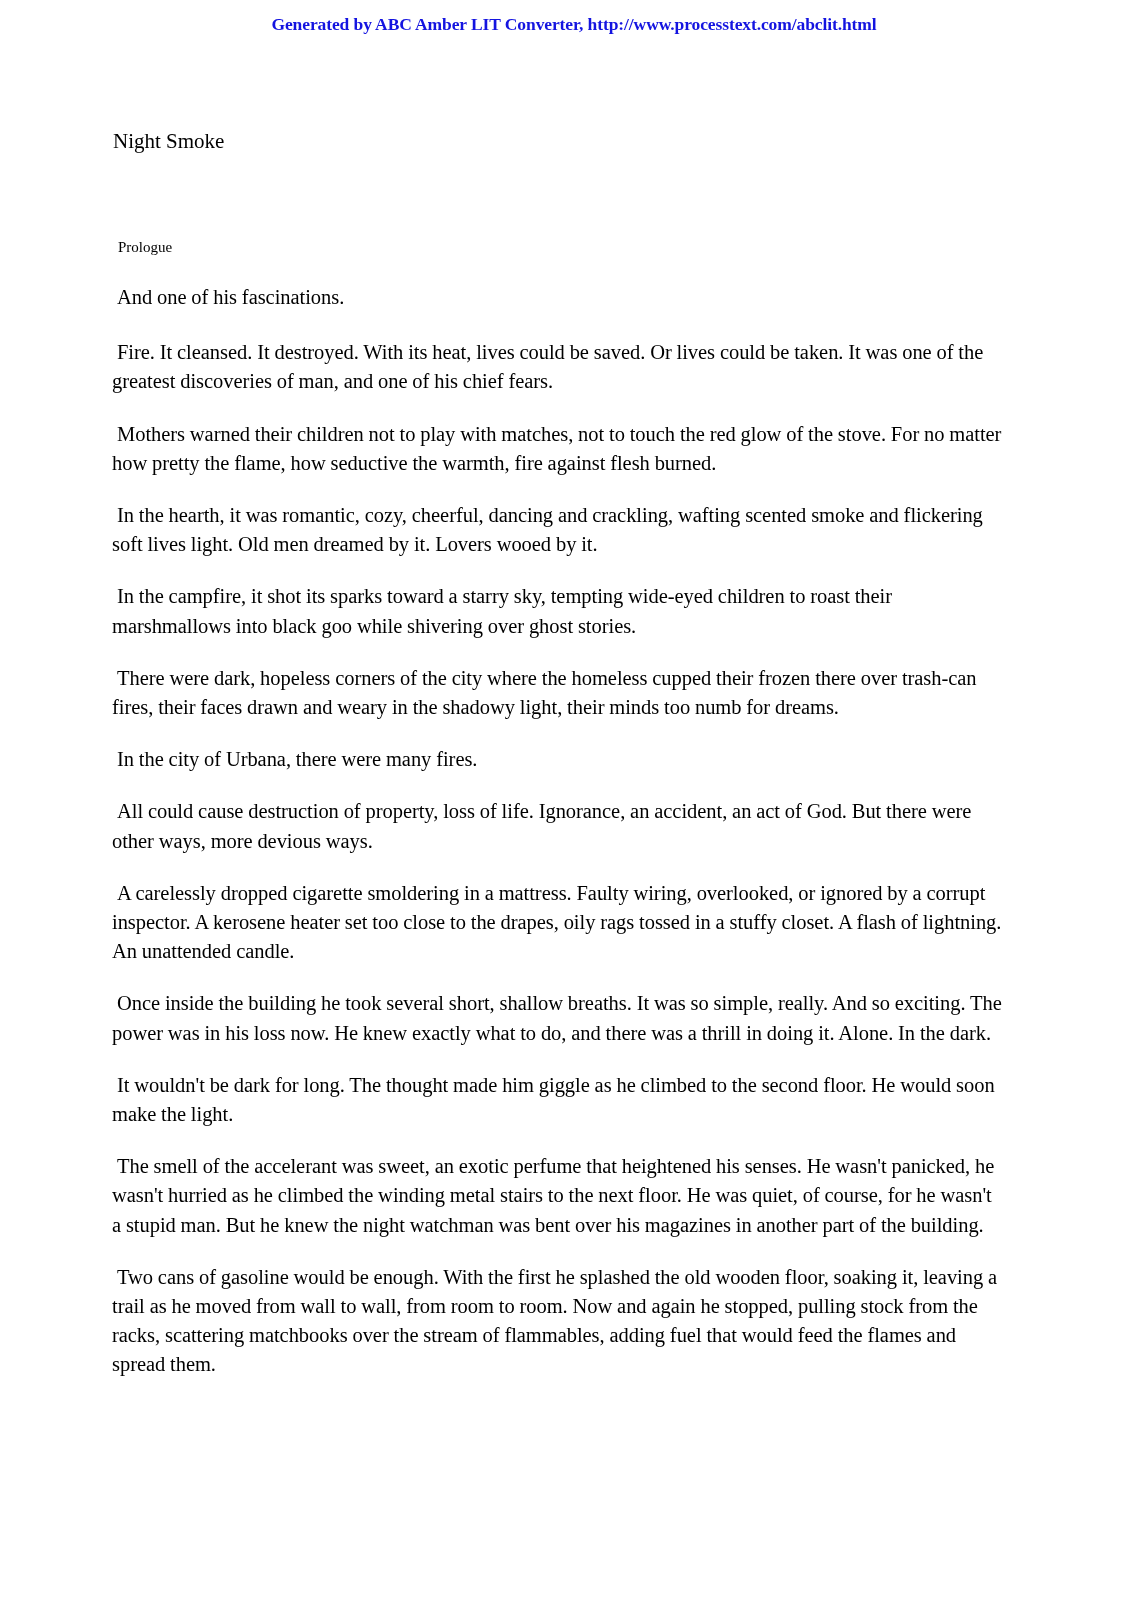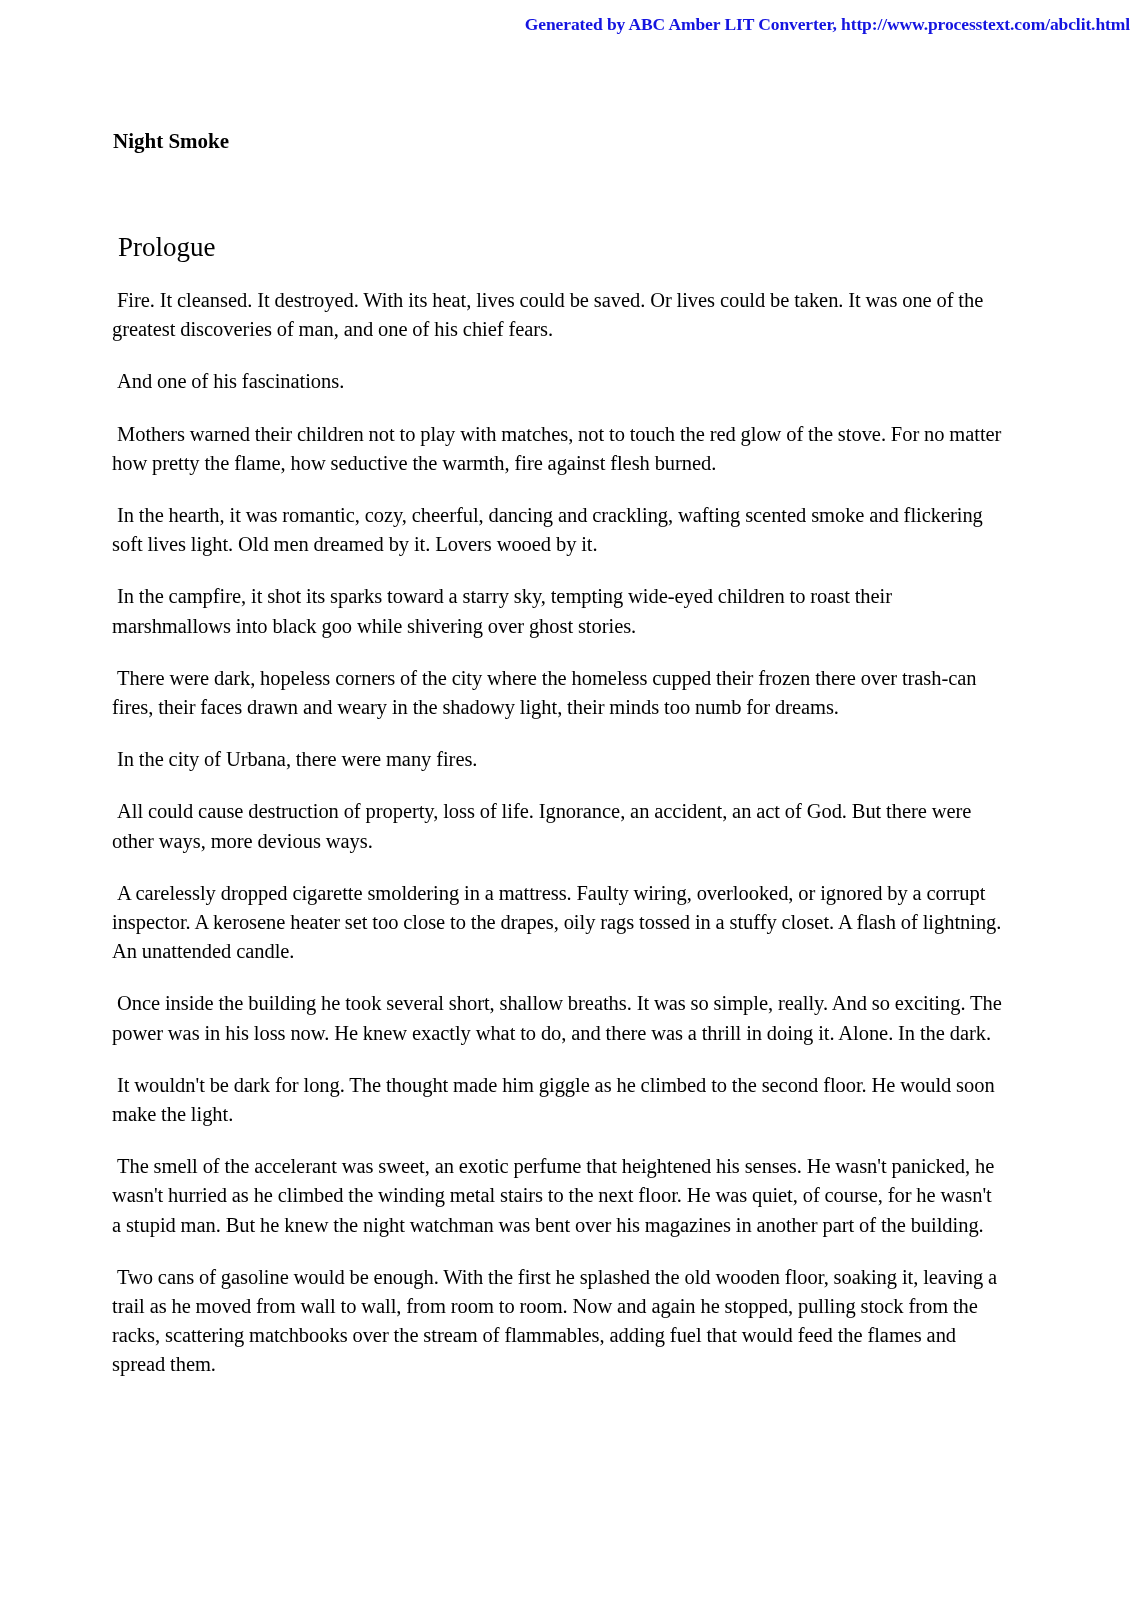--- a/index.html
+++ b/index.html
@@ -23,21 +23,21 @@
     height: 1600px;
     box-sizing: border-box;
   }
 
   
   .converter-banner {
     position: absolute;
     top: 14px;
     left: 0;
     width: 1130px;
-    text-align: right;
+    text-align: center;
     padding-left: 18px;
     box-sizing: border-box;
   }
   .converter-link {
     font-family: "Liberation Serif", "DejaVu Serif", serif;
     font-weight: bold;
     font-size: 17.5px;
     letter-spacing: -0.1px;
     color: #1414e0;
     text-decoration: none;
@@ -49,25 +49,25 @@
     position: absolute;
     left: 112px;
     top: 128px;
     width: 890px;
   }
 
   .book-title {
     font-size: 21px;
     line-height: 26px;
     margin: 0 0 0 1px;
-    font-weight: bold;
+    font-weight: normal;
   }
 
   .section-heading {
-    font-size: 27px;
+    font-size: 15px;
     line-height: 26px;
     font-weight: normal;
     margin: 80px 0 0 6px;
   }
 
   .para {
     font-size: 20.5px;
     line-height: 29.2px;
     margin: 23px 0 0 0;
     text-align: left;
@@ -89,22 +89,22 @@
     <a class="converter-link" href="#" style="color: rgb(20, 20, 224);">Generated by ABC Amber LIT Converter, http://www.processtext.com/abclit.html</a>
   </div>
 
   <div class="content">
 
     <div class="book-title">Night Smoke</div>
 
     <div class="section-heading">Prologue</div>
 
     <div id="paragraph-container">
+        <p class="para">And one of his fascinations.</p>
         <p class="para first-para">Fire. It cleansed. It destroyed. With its heat, lives could be saved. Or lives could be taken. It was one of the greatest discoveries of man, and one of his chief fears.</p>
-        <p class="para">And one of his fascinations.</p>
         <p class="para">Mothers warned their children not to play with matches, not to touch the red glow of the stove. For no matter how pretty the flame, how seductive the warmth, fire against flesh burned.</p>
         <p class="para">In the hearth, it was romantic, cozy, cheerful, dancing and crackling, wafting scented smoke and flickering soft lives light. Old men dreamed by it. Lovers wooed by it.</p>
         <p class="para">In the campfire, it shot its sparks toward a starry sky, tempting wide-eyed children to roast their marshmallows into black goo while shivering over ghost stories.</p>
         <p class="para">There were dark, hopeless corners of the city where the homeless cupped their frozen there over trash-can fires, their faces drawn and weary in the shadowy light, their minds too numb for dreams.</p>
         <p class="para">In the city of Urbana, there were many fires.</p>
         <p class="para">All could cause destruction of property, loss of life. Ignorance, an accident, an act of God. But there were other ways, more devious ways.</p>
         <p class="para">A carelessly dropped cigarette smoldering in a mattress. Faulty wiring, overlooked, or ignored by a corrupt inspector. A kerosene heater set too close to the drapes, oily rags tossed in a stuffy closet. A flash of lightning. An unattended candle.</p>
         <p class="para">Once inside the building he took several short, shallow breaths. It was so simple, really. And so exciting. The power was in his loss now. He knew exactly what to do, and there was a thrill in doing it. Alone. In the dark.</p>
         <p class="para">It wouldn't be dark for long. The thought made him giggle as he climbed to the second floor. He would soon make the light.</p>
         <p class="para">The smell of the accelerant was sweet, an exotic perfume that heightened his senses. He wasn't panicked, he wasn't hurried as he climbed the winding metal stairs to the next floor. He was quiet, of course, for he wasn't a stupid man. But he knew the night watchman was bent over his magazines in another part of the building.</p>

